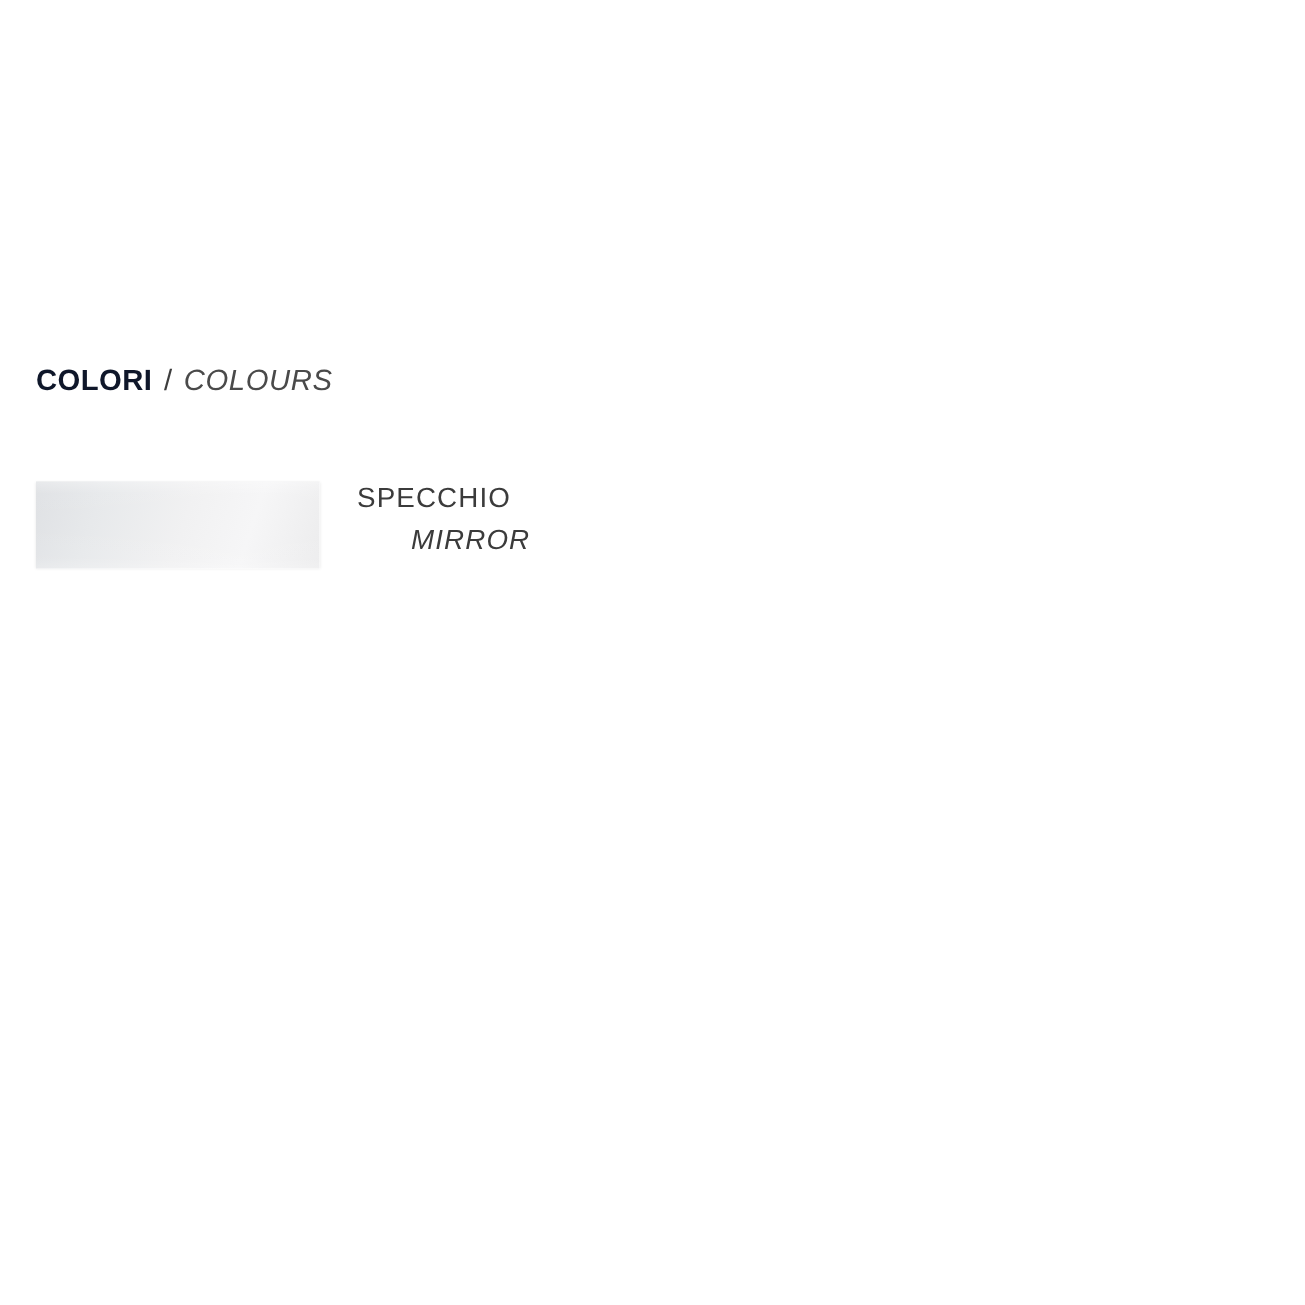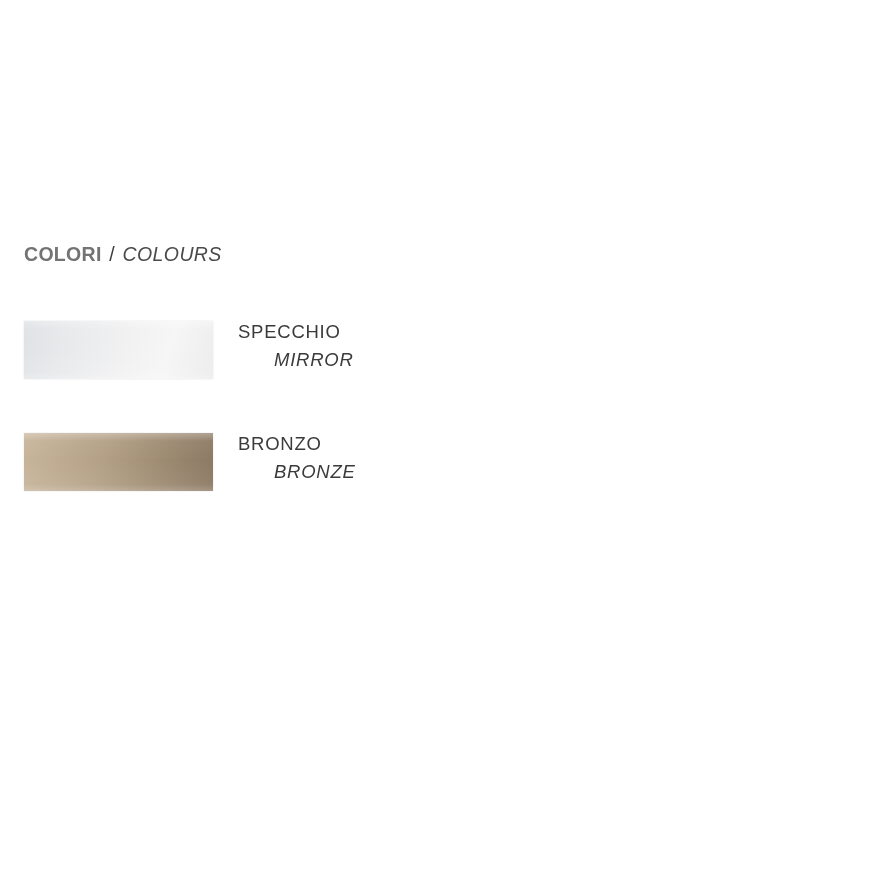--- a/index.html
+++ b/index.html
@@ -23,21 +23,21 @@
     position: absolute;
     left: 24px;
     top: 243px;
     font-size: 19.5px;
     letter-spacing: 0.2px;
     white-space: nowrap;
     line-height: 1.2;
   }
   .section-heading .heading-it {
     font-weight: 700;
-    color: #737373;
+    color: #0f172a;
     letter-spacing: 0.3px;
   }
   .section-heading .heading-sep {
     font-weight: 400;
     color: #3d3d3d;
     padding: 0 2px;
   }
   .section-heading .heading-en {
     font-style: italic;
     font-weight: 400;
@@ -132,21 +132,14 @@
 
   <div class="colour-row">
     <div class="swatch swatch-mirror"></div>
     <div class="swatch-labels">
       <span class="label-it">SPECCHIO</span>
       <span class="label-en">MIRROR</span>
     </div>
   </div>
 
 
-  <div class="colour-row">
-    <div class="swatch swatch-bronze"></div>
-    <div class="swatch-labels">
-      <span class="label-it">BRONZO</span>
-      <span class="label-en">BRONZE</span>
-    </div>
-  </div>
 
 </div>
 
 </body></html>

